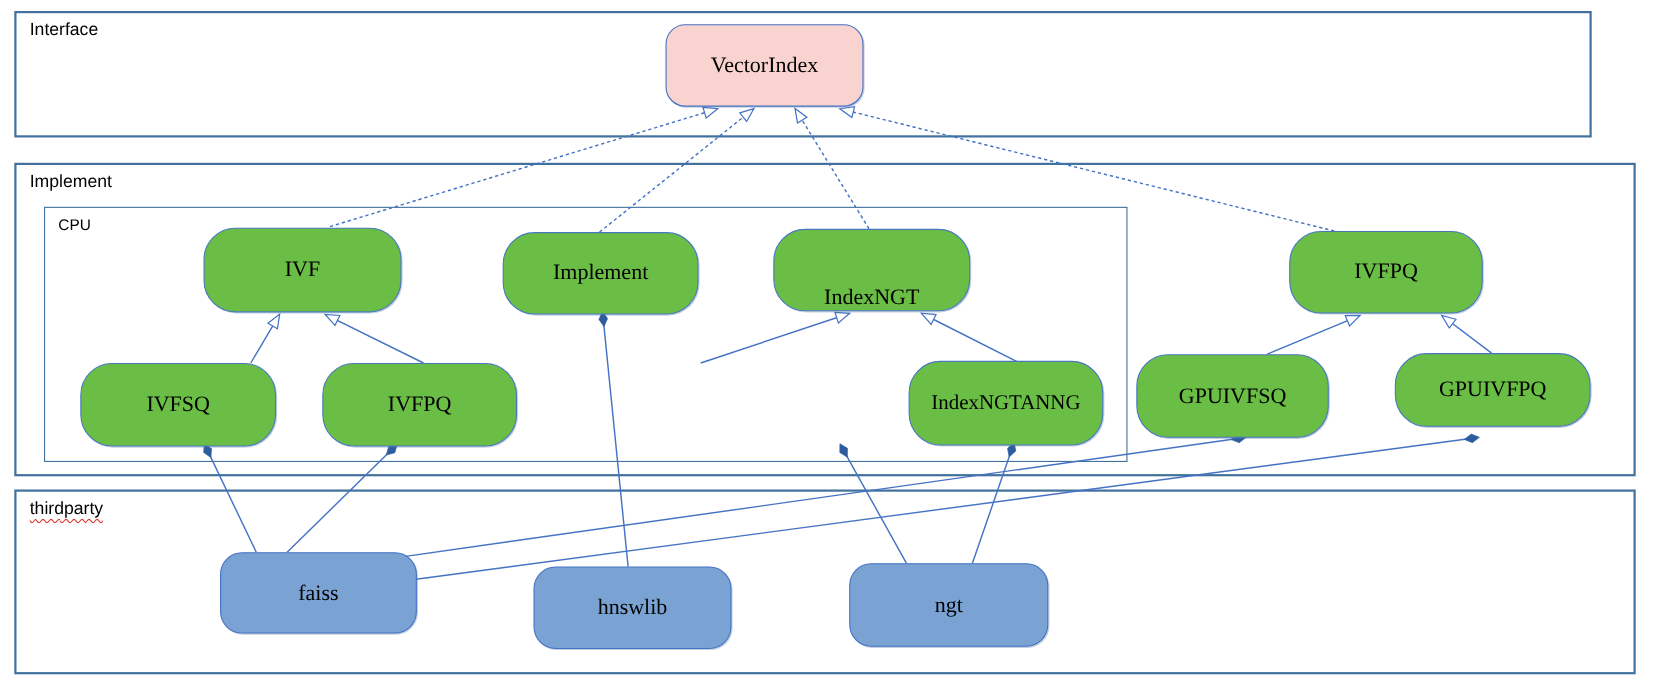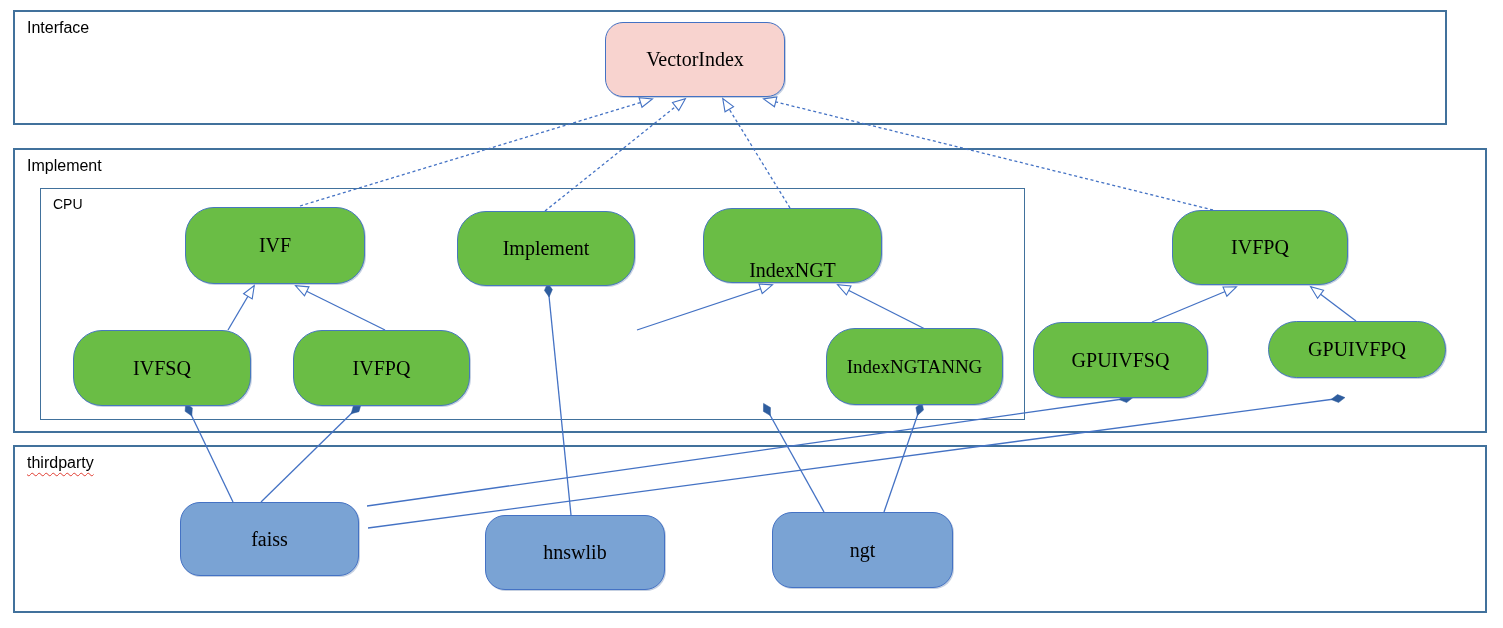--- a/index.html
+++ b/index.html
@@ -122,25 +122,25 @@
   </div>
 
   <div class="node green" style="left:1172px; top:210px; width:176px; height:75px;">
     <span>IVFPQ</span>
   </div>
 
   <div class="node green" style="left:1033px; top:322px; width:175px; height:76px;">
     <span>GPUIVFSQ</span>
   </div>
 
-  <div class="node green" style="left:1268px; top:321px; width:178px; height:57px;">
+  <div class="node green" style="left:1268px; top:321px; width:178px; height:67px;">
     <span>GPUIVFPQ</span>
   </div>
 
-  <div class="node blue" style="left:180px; top:502px; width:179px; height:74px;">
+  <div class="node blue" style="left:200px; top:502px; width:179px; height:74px;">
     <span>faiss</span>
   </div>
 
   <div class="node blue" style="left:485px; top:515px; width:180px; height:75px;">
     <span>hnswlib</span>
   </div>
 
   <div class="node blue" style="left:772px; top:512px; width:181px; height:76px;">
     <span>ngt</span>
   </div>

